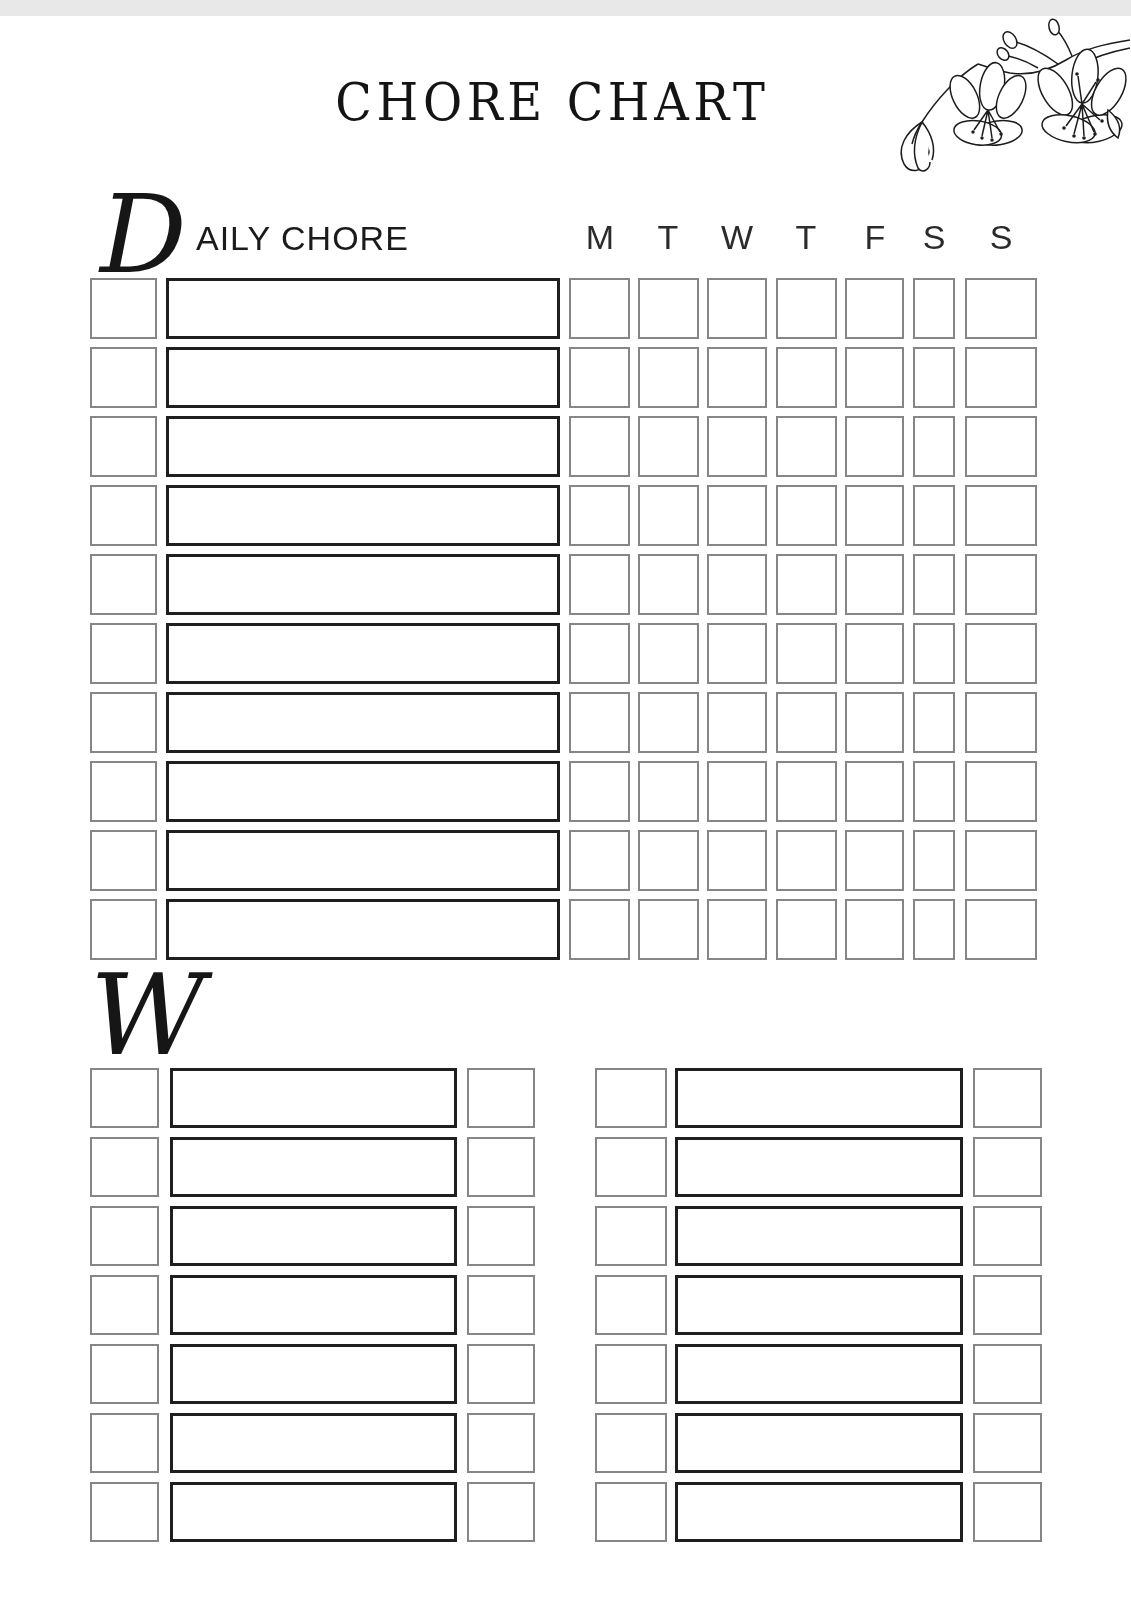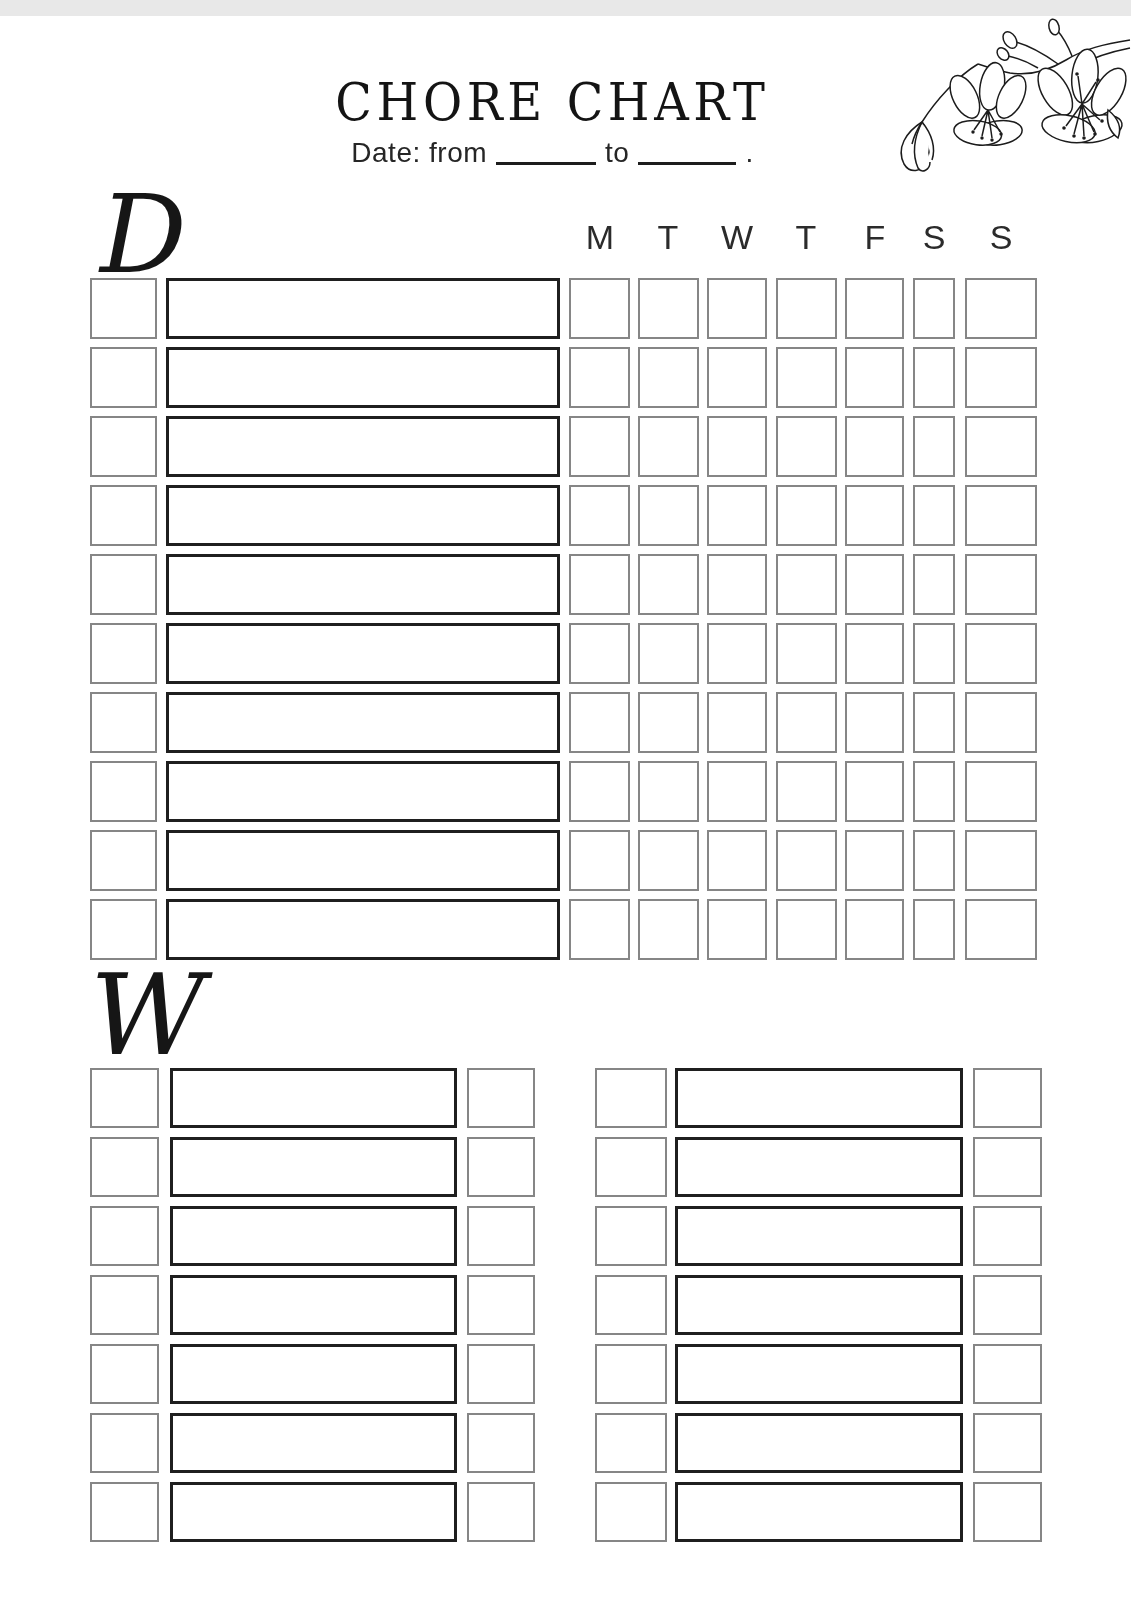--- a/index.html
+++ b/index.html
@@ -112,21 +112,20 @@
   .wrow .wfield-r { margin-left:8px;  width:288px; }
   .wrow .wbox-r   { margin-left:10px; width:69px; }
 </style>
 </head>
 <body>
 
 <div class="page">
 
   <div class="title">CHORE CHART</div>
 
-  <div class="dateline"><span>Date: from</span><span class="blank from"></span><span>to</span><span class="blank to"></span><span>.</span></div>
 
   <svg class="flower" viewBox="0 0 271 165" aria-hidden="true">
 
     <path d="M270,24 C244,28 224,33 206,44 C188,55 170,60 150,57 C139,55 128,51 118,48"></path>
     <path d="M270,32 C250,36 234,41 220,49"></path>
     <path d="M118,48 C98,60 76,84 62,106"></path>
 
     <path d="M198,48 C184,38 170,30 156,26"></path>
     <ellipse class="petal" cx="150" cy="24" rx="6" ry="9" transform="rotate(-32 150 24)"></ellipse>
     <path d="M178,52 C168,46 158,42 148,40"></path>
@@ -167,20 +166,21 @@
       <path class="petal" d="M62,106 C46,116 36,132 44,148 C50,158 62,156 66,146 C72,132 70,118 62,106 Z"></path>
       <path class="petal" d="M62,106 C54,122 52,138 58,152 C62,158 70,154 70,146"></path>
       <path class="petal" d="M62,106 C72,118 76,132 72,144"></path>
       <path d="M62,106 C58,112 54,120 52,128"></path>
     </g>
 
     <path class="petal" d="M248,94 C258,102 262,112 258,122 C250,116 246,106 248,94 Z"></path>
   </svg>
 
   <div class="script-initial" id="daily-initial">D</div>
+  <div class="section-rest" id="daily-rest">AILY CHORE</div>
 
   <div class="dayletters" id="dayletters">
       <span>M</span>
       <span>T</span>
       <span>W</span>
       <span>T</span>
       <span>F</span>
       <span>S</span>
       <span>S</span>
     </div>

